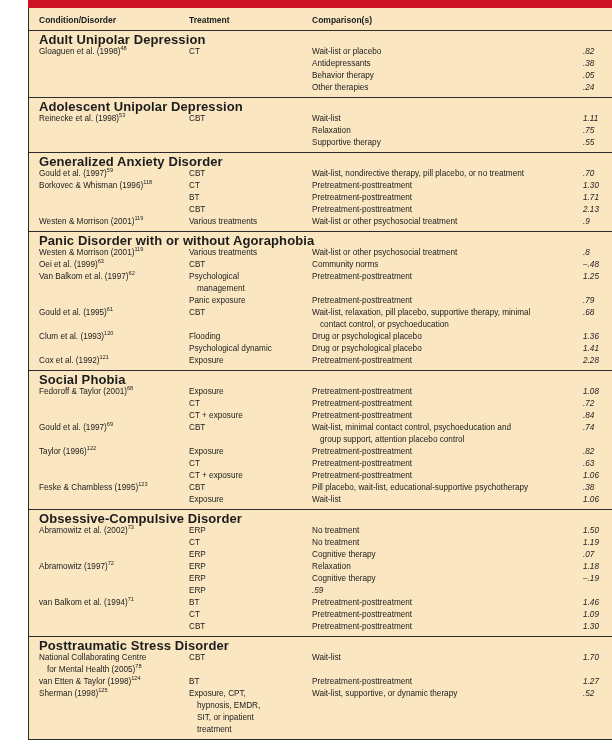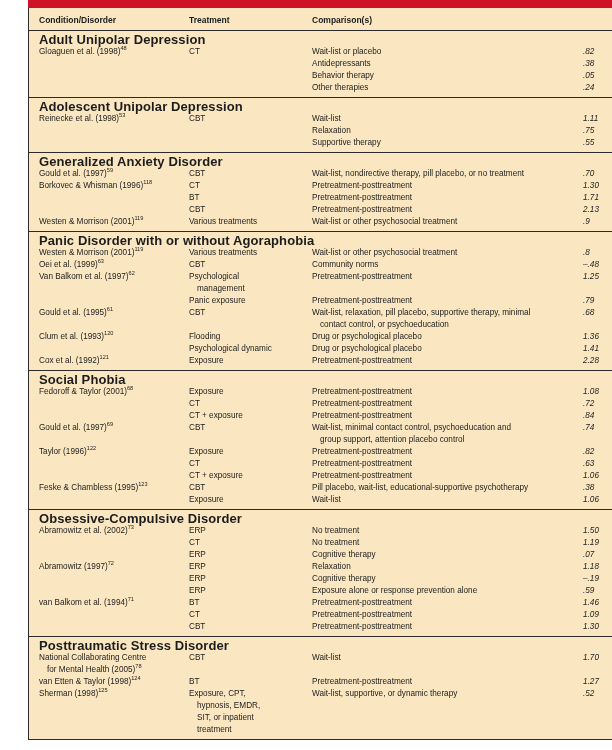--- a/index.html
+++ b/index.html
@@ -309,21 +309,20 @@
             </div>
             <div class="row">
               <div class="cell"></div>
               <div class="cell">ERP</div>
               <div class="cell">Cognitive therapy</div>
               <div class="cell es">–.19</div>
             </div>
             <div class="row">
               <div class="cell"></div>
               <div class="cell">ERP</div>
-              <div class="cell">Exposure alone or response prevention alone</div>
               <div class="cell es">.59</div>
             </div>
             <div class="row">
               <div class="cell">van Balkom et al. (1994)<sup>71</sup></div>
               <div class="cell">BT</div>
               <div class="cell">Pretreatment-posttreatment</div>
               <div class="cell es">1.46</div>
             </div>
             <div class="row">
               <div class="cell"></div>

